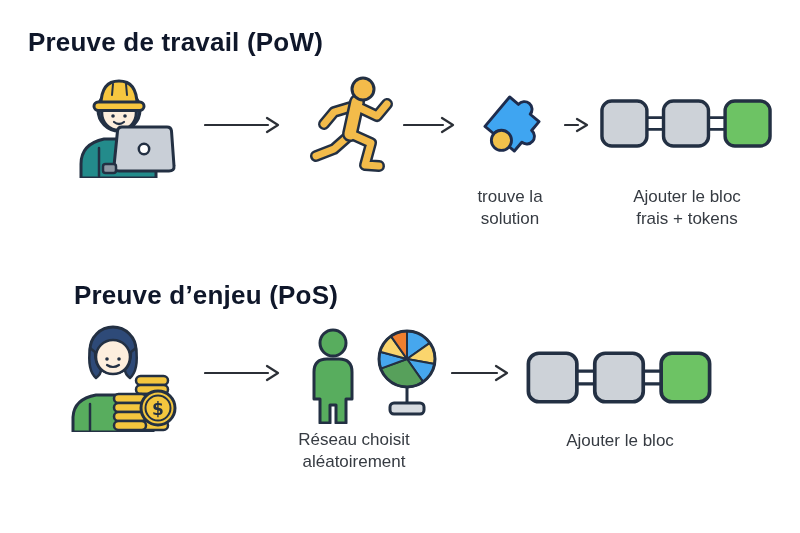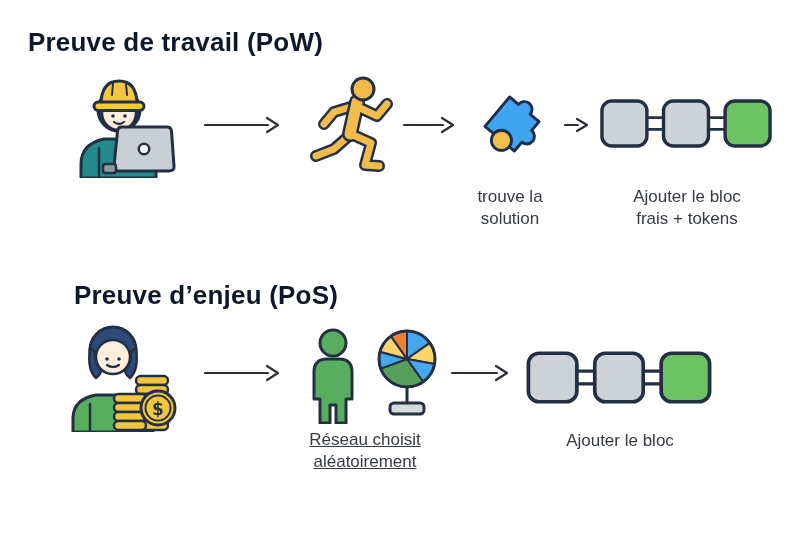--- a/index.html
+++ b/index.html
@@ -166,17 +166,17 @@
 
   <div class="icon" style="left:526px;top:348px;">
     <svg width="186" height="59" viewBox="0 0 176 56">
       <path d="M48 22 H65 M48 34 H65 M111 22 H128 M111 34 H128" stroke="#233043" stroke-width="3"></path>
       <rect x="2" y="5" width="46" height="46" rx="10" fill="#cdd2d8" stroke="#233043" stroke-width="3.5"></rect>
       <rect x="65" y="5" width="46" height="46" rx="10" fill="#cdd2d8" stroke="#233043" stroke-width="3.5"></rect>
       <rect x="128" y="5" width="46" height="46" rx="10" fill="#6dc364" stroke="#233043" stroke-width="3.5"></rect>
     </svg>
   </div>
 
-  <div class="label" style="left:285px;top:429px;width:160px;text-decoration:underline;">Réseau choisit
+  <div class="label" style="left:274px;top:429px;width:160px;">Réseau choisit
 aléatoirement</div>
   <div class="label" style="left:540px;top:430px;width:160px;">Ajouter le bloc</div>
 
 </div>
 
 </body></html>

